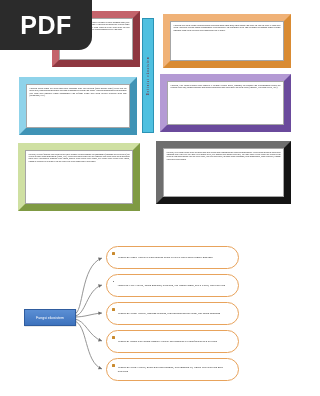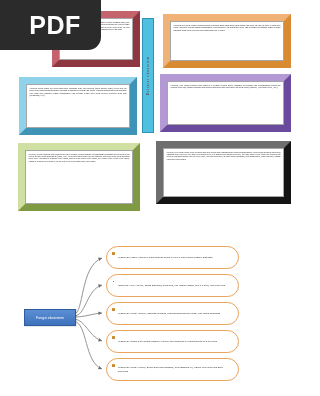--- a/index.html
+++ b/index.html
@@ -133,21 +133,20 @@
   #leaf-3{top:90px;}
   #leaf-4{top:118px;}
 
   
   #pdf-badge{
     position:absolute;left:0;top:0;width:92px;height:50px;
     background:#2b2b2b;
     border-bottom-right-radius:13px;
     display:flex;align-items:center;justify-content:center;
     z-index:50;
-    padding-left:9px;
   }
   #pdf-badge .pdf-label{
     color:#ffffff;
     font-size:25px;
     font-weight:bold;
     letter-spacing:0.5px;
     font-family:"Liberation Sans", sans-serif;
   }
 </style>
 </head>

